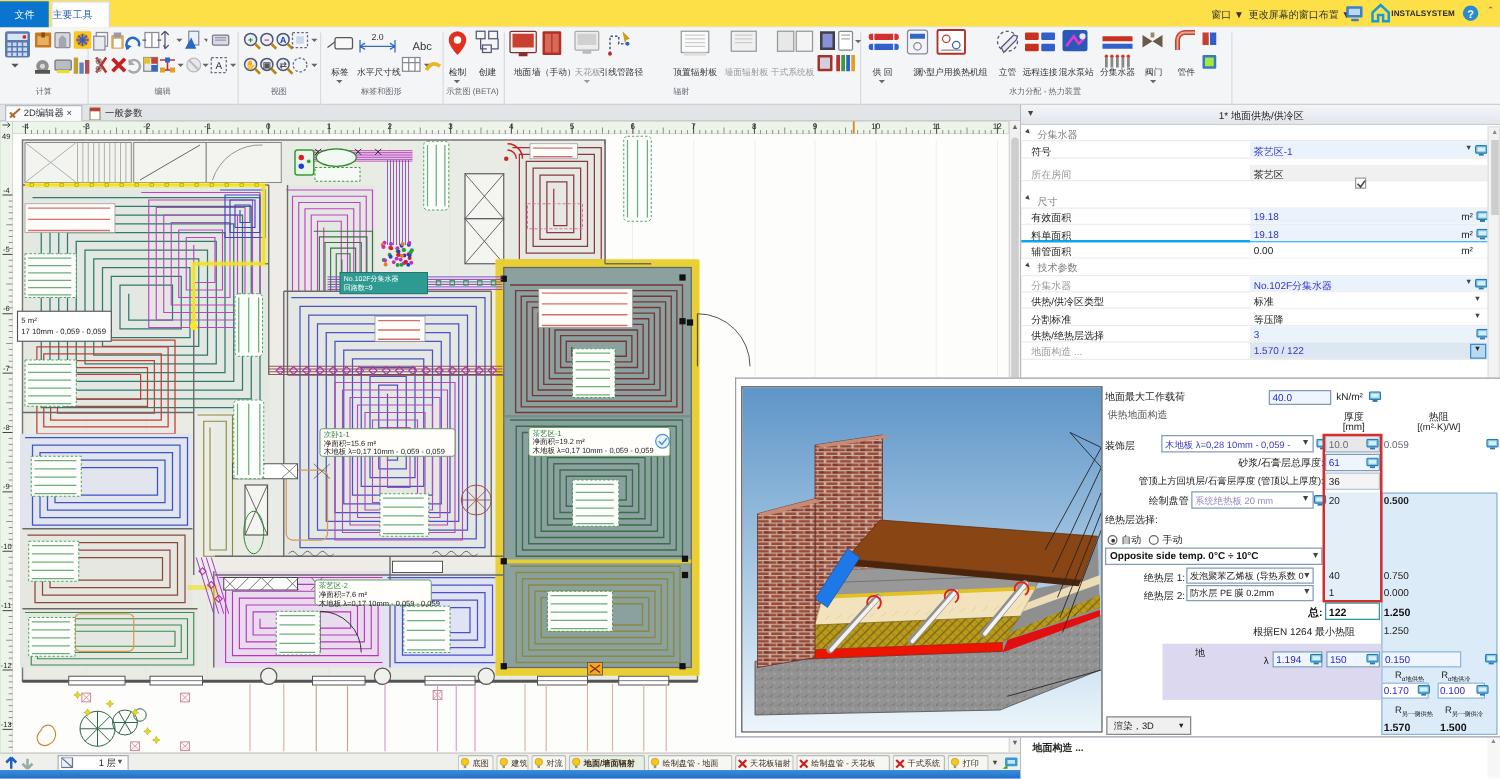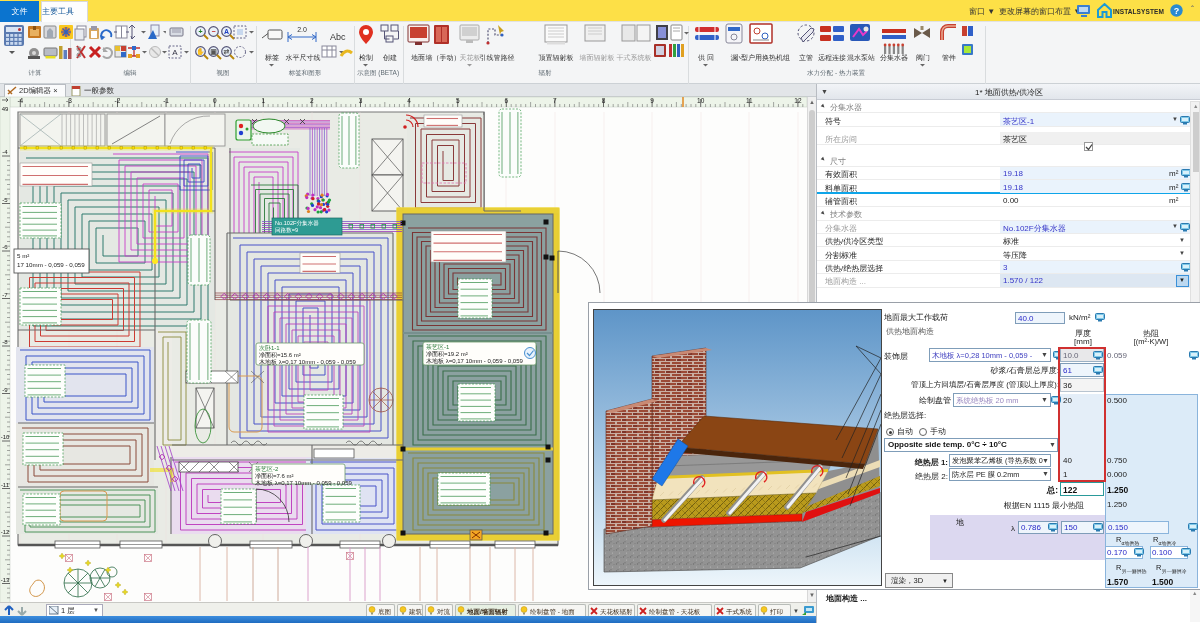--- a/index.html
+++ b/index.html
@@ -1096,21 +1096,21 @@
 <div class="tx" style="left:809px;top:99px;font-size:6px;color:#666">▲</div>
 <div class="tx" style="left:809px;top:163px;font-size:6px;color:#888">▲</div>
 <div class="tx" style="left:809px;top:221px;font-size:6px;color:#888">▲</div>
 <div class="ab" style="left:808.5px;top:110px;width:6px;height:200px;background:#cdcdcd;border-radius:3px"></div>
 <div class="tx" style="left:809px;top:592px;font-size:6px;color:#666">▼</div>
 <div class="ab" style="left:0;top:602px;width:817px;height:16px;background:#eff0eb;border-top:1px solid #c8c8c4">
 <svg class="ab" style="left:3px;top:2px" width="26" height="12">
       <path d="M6 1v9M6 1L2 5M6 1l4 4" stroke="#2060c0" stroke-width="2" fill="none"></path>
       <path d="M19 10V2M19 10l-4-4M19 10l4-4" stroke="#9aa" stroke-width="2" fill="none"></path>
     </svg>
-<div class="ab" style="left:46px;top:1px;width:57px;height:13px;background:#fff;border:1px solid #aab;font-size:7.5px;color:#222;line-height:12px;padding-left:14px">1 层</div>
+<div class="ab" style="left:46px;top:1px;width:57px;height:13px;background:#fff;border:1px solid #aab;font-size:7.5px;color:#222;line-height:12px;padding-left:32px">1 层</div>
 <svg class="ab" style="left:49px;top:3px" width="10" height="9">
       <rect width="9" height="8" fill="#e8f0f8" stroke="#678"></rect>
       <path d="M0 0l9 8" stroke="#678"></path>
     </svg>
 <div class="tx" style="left:93px;top:4px;font-size:6px;color:#555">▼</div>
 <div class="ab" style="left:366px;top:1px;width:29px;height:14px;background:#f6f6f3;border:1px solid #b8bcb8;border-bottom:none;border-radius:2px 2px 0 0;font-size:6.5px;font-weight:normal;color:#3a2a1a;line-height:13px;padding-left:11px;overflow:hidden">底图</div>
 <svg class="ab" style="left:368px;top:3px" width="8" height="9">
       <circle cx="4" cy="3.5" r="3" fill="#f5c820" stroke="#c09010" stroke-width="0.5"></circle>
       <rect x="3" y="6.5" width="2" height="2" fill="#997"></rect>
     </svg>
@@ -1412,53 +1412,53 @@
 <span class="tx" style="left:362px;top:92px;font-size:8px;color:#222;font-weight:normal;transform:translateX(-100%)">绘制盘管</span>
 <div class="ab" style="left:364px;top:90px;width:98px;height:14px;background:#fff;border:1px solid #7f9db9"></div>
 <span class="tx" style="left:367px;top:92.5px;font-size:7.5px;color:#9a8ac0;font-weight:normal">系统绝热板 20 mm</span>
 <span class="tx" style="left:452px;top:93px;font-size:7px;color:#444;font-weight:normal">▼</span>
 <svg class="ab" style="left:462px;top:93px" width="10" height="9">
       <rect x="0.5" y="0.5" width="9" height="6" rx="1" fill="#7ec8e8" stroke="#2a7ab0"></rect>
       <rect x="2" y="2" width="6" height="3" fill="#d8f0fa"></rect>
       <rect x="3" y="7" width="4" height="1.5" fill="#2a7ab0"></rect>
     </svg>
 <span class="tx" style="left:474px;top:92.5px;font-size:8px;color:#222;font-weight:normal">20</span>
-<span class="tx" style="left:518px;top:92.5px;font-size:8px;color:#222;font-weight:normal">0.500</span>
+<span class="tx" style="left:518px;top:92.5px;font-size:8px;color:#222;font-weight:bold">0.500</span>
 <span class="tx" style="left:295px;top:107px;font-size:8px;color:#222;font-weight:normal">绝热层选择:</span>
 <span class="ab" style="left:297px;top:125px;width:8px;height:8px;border:1px solid #666;border-radius:50%;background:#fff"></span>
     <span class="ab" style="left:299.5px;top:127.5px;width:3px;height:3px;border-radius:50%;background:#333"></span>
     <span class="tx" style="left:308px;top:123px;font-size:8px;color:#222">自动</span>
     <span class="ab" style="left:330px;top:125px;width:8px;height:8px;border:1px solid #666;border-radius:50%;background:#fff"></span>
     <span class="tx" style="left:341px;top:123px;font-size:8px;color:#222">手动</span>
 <div class="ab" style="left:295px;top:135px;width:174px;height:14px;background:#fff;border:1px solid #7f9db9"></div>
 <span class="tx" style="left:299px;top:137px;font-size:8px;color:#111;font-weight:bold">Opposite side temp. 0°C ÷ 10°C</span>
 <span class="tx" style="left:460px;top:137.5px;font-size:7px;color:#444;font-weight:normal">▼</span>
-<span class="tx" style="left:359px;top:154px;font-size:8px;color:#222;font-weight:bold;transform:translateX(-100%)">绝热层 1:</span>
+<span class="tx" style="left:359px;top:154px;font-size:8px;color:#222;font-weight:normal;transform:translateX(-100%)">绝热层 1:</span>
 <div class="ab" style="left:360px;top:151px;width:102px;height:13px;background:#fff;border:1px solid #7f9db9"></div>
 <span class="tx" style="left:363px;top:153px;font-size:7.3px;color:#222;font-weight:normal">发泡聚苯乙烯板 (导热系数 0</span>
 <span class="tx" style="left:453px;top:153.5px;font-size:7px;color:#444;font-weight:normal">▼</span>
 <span class="tx" style="left:474px;top:153px;font-size:8px;color:#222;font-weight:normal">40</span>
 <span class="tx" style="left:518px;top:153px;font-size:8px;color:#222;font-weight:normal">0.750</span>
 <span class="tx" style="left:359px;top:167.5px;font-size:8px;color:#222;font-weight:normal;transform:translateX(-100%)">绝热层 2:</span>
 <div class="ab" style="left:360px;top:165px;width:102px;height:13px;background:#fff;border:1px solid #7f9db9"></div>
 <span class="tx" style="left:363px;top:166.5px;font-size:7.3px;color:#222;font-weight:normal">防水层 PE 膜 0.2mm</span>
 <span class="tx" style="left:453px;top:167px;font-size:7px;color:#444;font-weight:normal">▼</span>
 <span class="tx" style="left:474px;top:166.5px;font-size:8px;color:#222;font-weight:normal">1</span>
 <span class="tx" style="left:518px;top:166.5px;font-size:8px;color:#222;font-weight:normal">0.000</span>
 <span class="tx" style="left:469px;top:182px;font-size:8.5px;color:#111;font-weight:bold;transform:translateX(-100%)">总:</span>
 <div class="ab" style="left:471px;top:179px;width:44px;height:14px;background:#fff;border:1px solid #2a9a9a"></div>
 <span class="tx" style="left:474px;top:181.5px;font-size:8.5px;color:#111;font-weight:bold">122</span>
 <span class="tx" style="left:518px;top:181.5px;font-size:8.5px;color:#111;font-weight:bold">1.250</span>
-<span class="tx" style="left:495px;top:196.5px;font-size:8px;color:#222;font-weight:normal;transform:translateX(-100%)">根据EN 1115 最小热阻</span>
+<span class="tx" style="left:495px;top:196.5px;font-size:8px;color:#222;font-weight:normal;transform:translateX(-100%)">根据EN 1264 最小热阻</span>
 <span class="tx" style="left:518px;top:196.5px;font-size:8px;color:#222;font-weight:normal">1.250</span>
 <div class="ab" style="left:341px;top:212px;width:175px;height:45px;background:#dcd8f0"></div>
 <span class="tx" style="left:367px;top:214px;font-size:8px;color:#222;font-weight:normal">地</span>
 <span class="tx" style="left:426px;top:221px;font-size:8px;color:#222;font-weight:normal;transform:translateX(-100%)">λ</span>
 <div class="ab" style="left:429px;top:218px;width:40px;height:13px;background:#eef5fc;border:1px solid #7f9db9"></div>
-<span class="tx" style="left:432px;top:220px;font-size:8px;color:#2828c8;font-weight:normal">0.786</span>
+<span class="tx" style="left:432px;top:220px;font-size:8px;color:#2828c8;font-weight:normal">1.194</span>
 <svg class="ab" style="left:459px;top:220px" width="10" height="9">
       <rect x="0.5" y="0.5" width="9" height="6" rx="1" fill="#7ec8e8" stroke="#2a7ab0"></rect>
       <rect x="2" y="2" width="6" height="3" fill="#d8f0fa"></rect>
       <rect x="3" y="7" width="4" height="1.5" fill="#2a7ab0"></rect>
     </svg>
 <div class="ab" style="left:472px;top:218px;width:43px;height:13px;background:#eef5fc;border:1px solid #7f9db9"></div>
 <span class="tx" style="left:475px;top:220px;font-size:8px;color:#2828c8;font-weight:normal">150</span>
 <svg class="ab" style="left:504px;top:220px" width="10" height="9">
       <rect x="0.5" y="0.5" width="9" height="6" rx="1" fill="#7ec8e8" stroke="#2a7ab0"></rect>
       <rect x="2" y="2" width="6" height="3" fill="#d8f0fa"></rect>

